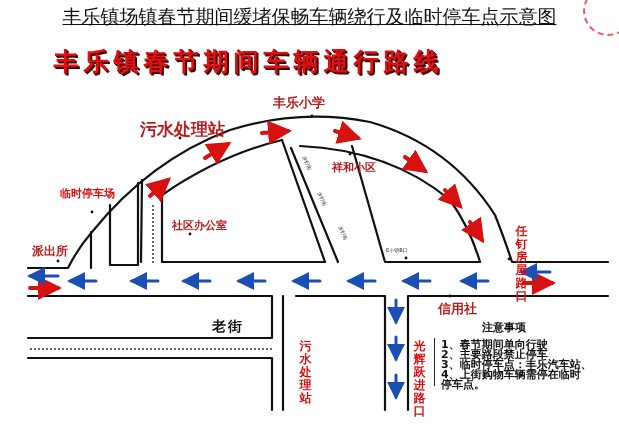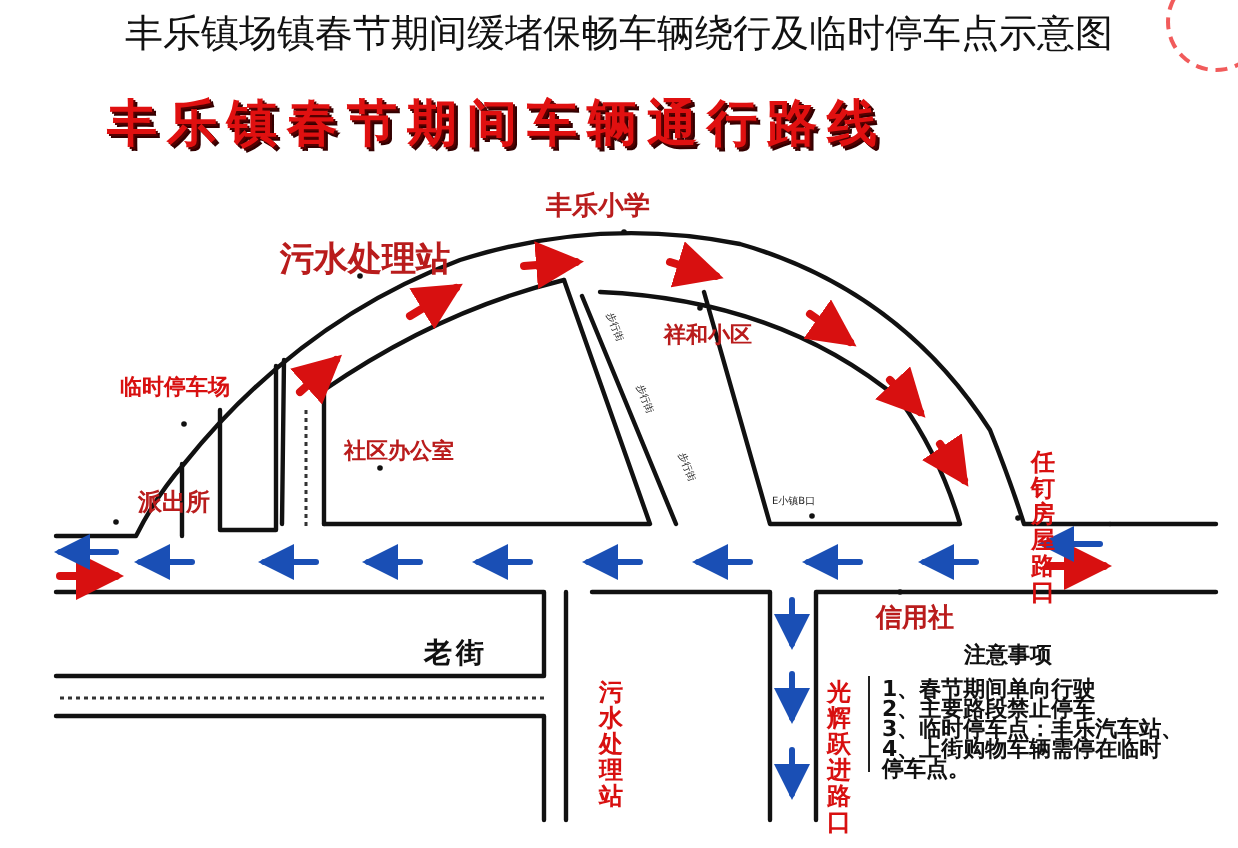--- a/index.html
+++ b/index.html
@@ -1,18 +1,18 @@
 <!DOCTYPE html>
 <html><head>
 <meta charset="utf-8">
 <style>
   html,body{margin:0;padding:0;background:#fff;}
   body{width:619px;height:424px;position:relative;overflow:hidden;font-family:"DejaVu Sans",sans-serif;}
   .abs{position:absolute;white-space:nowrap;}
-  .title{left:0;width:619px;top:4px;text-align:center;font-size:19px;color:#111;letter-spacing:0px;}
+  .title{left:0;width:619px;top:4px;text-align:center;font-size:19px;color:#111;letter-spacing:0px;text-decoration:underline;}
   .subtitle{left:0;width:497px;top:45px;text-align:center;font-size:25px;font-weight:bold;color:#e01010;letter-spacing:5px;text-shadow:1px 1px 0 #500,2px 2px 0 #300;}
   .lbl{font-size:11px;font-weight:bold;color:#b91c1c;}
   .vlbl{font-size:12px;font-weight:bold;line-height:13px;white-space:normal;width:13px;text-align:center;margin-top:40px;}
   .red{color:#d81010;}
   .street{font-size:14px;font-weight:bold;color:#111;letter-spacing:2px;text-align:right;}
   .notes-title{font-size:11px;font-weight:bold;color:#111;}
   .notes{font-size:11px;font-weight:bold;color:#111;line-height:10px;}
   .notes div{white-space:nowrap;}
   .tiny{font-size:5px;color:#222;}
   svg{position:absolute;left:0;top:0;}
@@ -100,21 +100,21 @@
     <circle cx="350" cy="154" r="1.4"></circle>
     <circle cx="406" cy="258" r="1.4"></circle>
     <circle cx="509" cy="259" r="1.4"></circle>
     <circle cx="450" cy="296" r="1.4"></circle>
   </g>
 </svg>
 
 <div class="abs lbl" style="left:273px;top:94px;font-size:13px;"><span>丰乐小学</span></div>
 <div class="abs lbl" style="left:140px;top:118px;font-size:17px;">污水处理站</div>
 <div class="abs lbl red" style="left:60px;top:186px;font-size:11px;">临时停车场</div>
-<div class="abs lbl" style="left:32px;top:243px;font-size:12px;margin-left:37px;">派出所</div>
+<div class="abs lbl" style="left:32px;top:243px;font-size:12px;">派出所</div>
 <div class="abs lbl" style="left:172px;top:218px;font-size:11px;">社区办公室</div>
 <div class="abs lbl" style="left:332px;top:160px;font-size:11px;">祥和小区</div>
 <div class="abs lbl" style="left:438px;top:300px;font-size:13px;">信用社</div>
 <div class="abs tiny" style="left:386px;top:247px;">E小镇B口</div>
 
 <div class="abs tiny" style="left:300px;top:160px;transform:rotate(68deg);">步行街</div>
 <div class="abs tiny" style="left:315px;top:196px;transform:rotate(68deg);">步行街</div>
 <div class="abs tiny" style="left:336px;top:230px;transform:rotate(68deg);">步行街</div>
 
 <div class="abs street" style="left:212px;top:318px;">老街</div>

